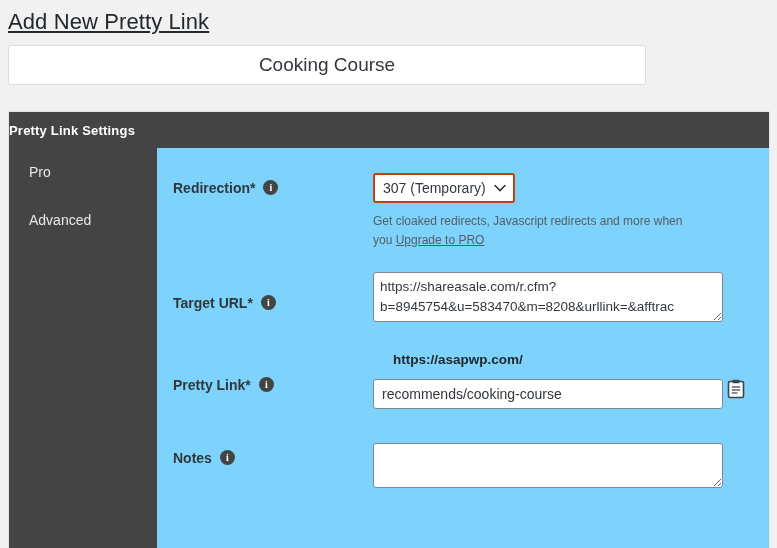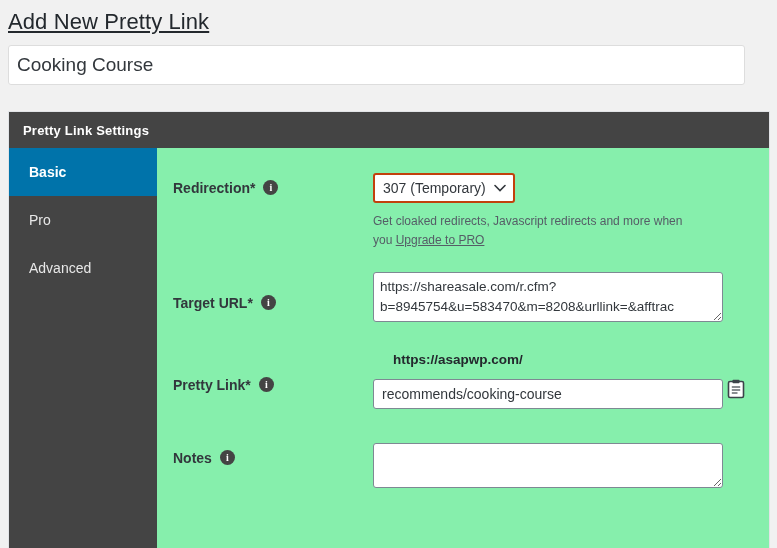--- a/index.html
+++ b/index.html
@@ -27,51 +27,51 @@
     letter-spacing: 0.1px;
     text-decoration: underline;
   }
 
   
   .title-input-wrap {
     padding: 4px 8px 0 8px;
   }
   #title-input {
     box-sizing: border-box;
-    width: 737px;
+    width: 638px;
     height: 40px;
     font-size: 19px;
     font-family: "Liberation Sans", sans-serif;
     color: #32373c;
     padding: 3px 8px;
     border: 1px solid #ddd;
     border-radius: 3px;
     background: #fff;
     outline: none;
     box-shadow: 0 0 0 transparent;
+    text-align: center;
   }
 
   
   .metabox {
     position: absolute;
     left: 8px;
     top: 111px;
     width: 762px;
     height: 437px;
     background: #fff;
     border: 1px solid #e2e4e7;
     border-bottom: none;
     box-sizing: border-box;
   }
   .metabox-header {
     height: 36px;
     background: #444;
     display: flex;
     align-items: center;
-    padding-left: 14px;
     box-sizing: border-box;
   }
   .metabox-header-title {
     color: #fff;
     font-size: 13px;
     font-weight: bold;
     letter-spacing: 0.2px;
   }
   .metabox-body {
     display: flex;
@@ -99,21 +99,21 @@
   }
   .tab-item.active {
     background: #0073aa;
     color: #ffffff;
     font-weight: bold;
   }
 
   
   .form-area {
     flex: 1;
-    background: #86efac;
+    background: #7dd3fc;
     padding: 0;
     position: relative;
   }
   .field-row {
     display: flex;
     align-items: flex-start;
   }
   .field-label {
     width: 216px;
     min-width: 216px;
@@ -277,23 +277,20 @@
 
 <div class="metabox">
 
   <div class="metabox-header">
     <span class="metabox-header-title">Pretty Link Settings</span>
   </div>
 
   <div class="metabox-body">
 
     <div class="tab-rail">
-      <div class="tab-item active">
-        <span>Basic</span>
-      </div>
       <div class="tab-item">
         <span>Pro</span>
       </div>
       <div class="tab-item">
         <span>Advanced</span>
       </div>
     </div>
 
     <div class="form-area">
 

